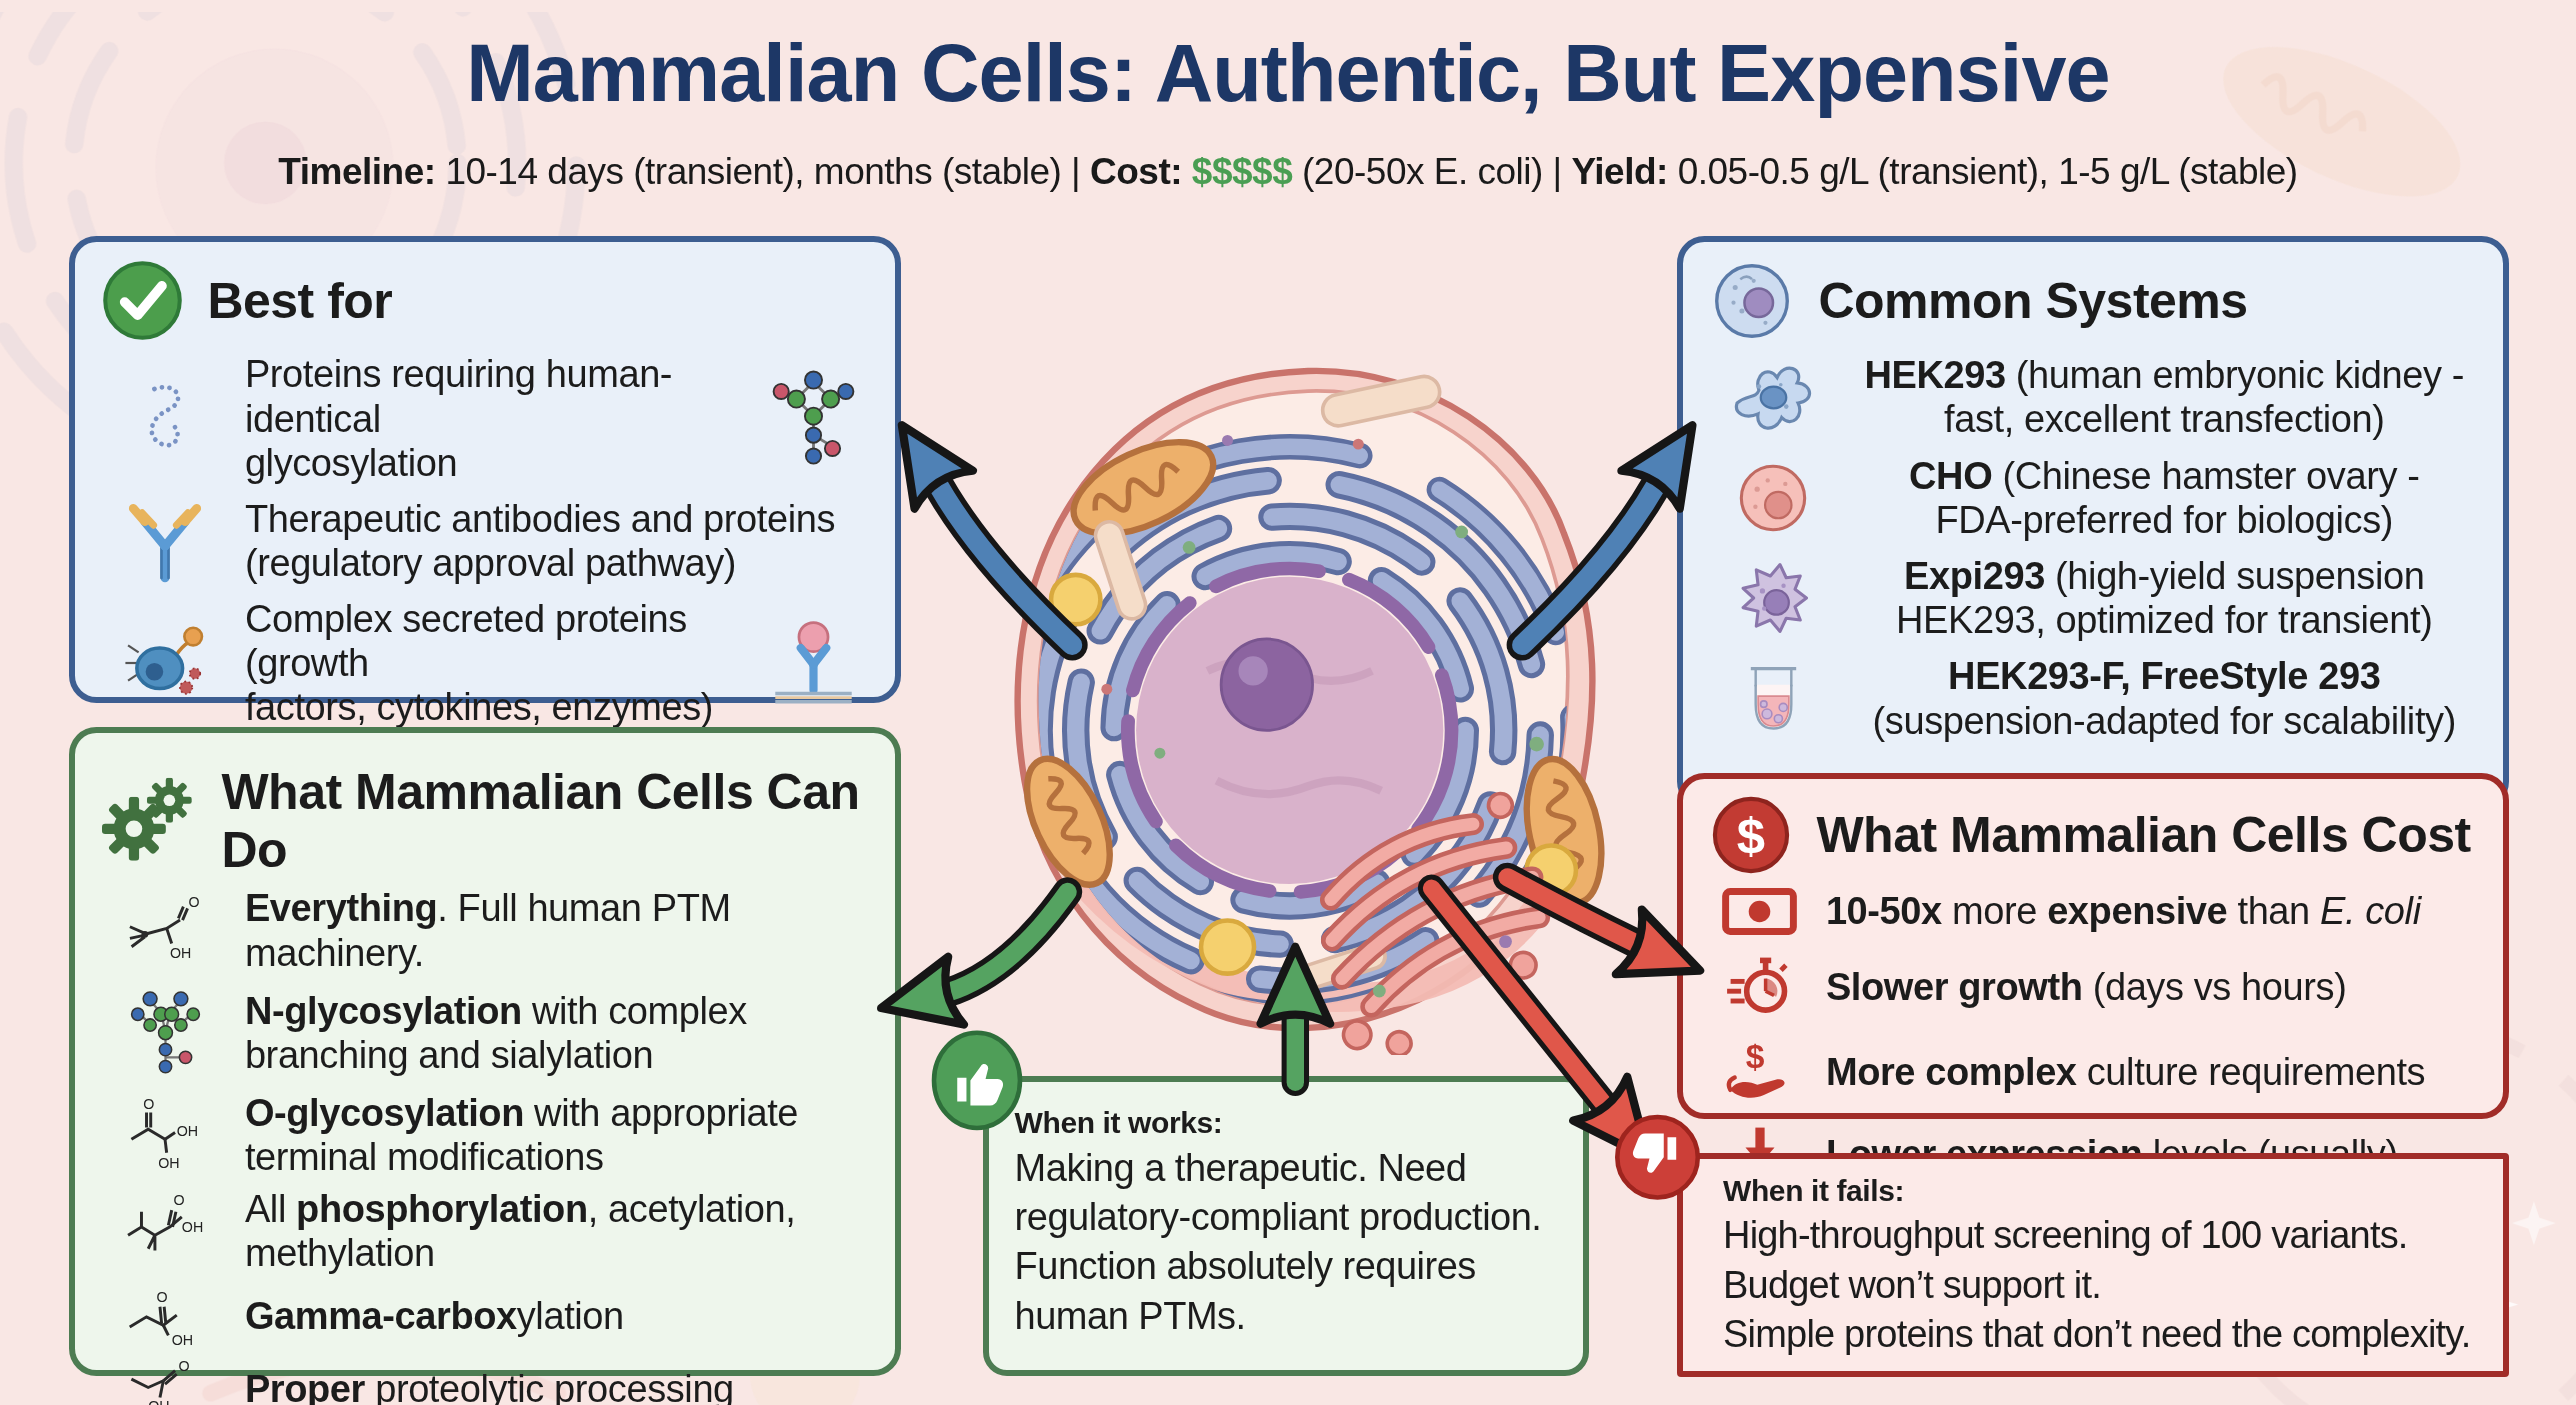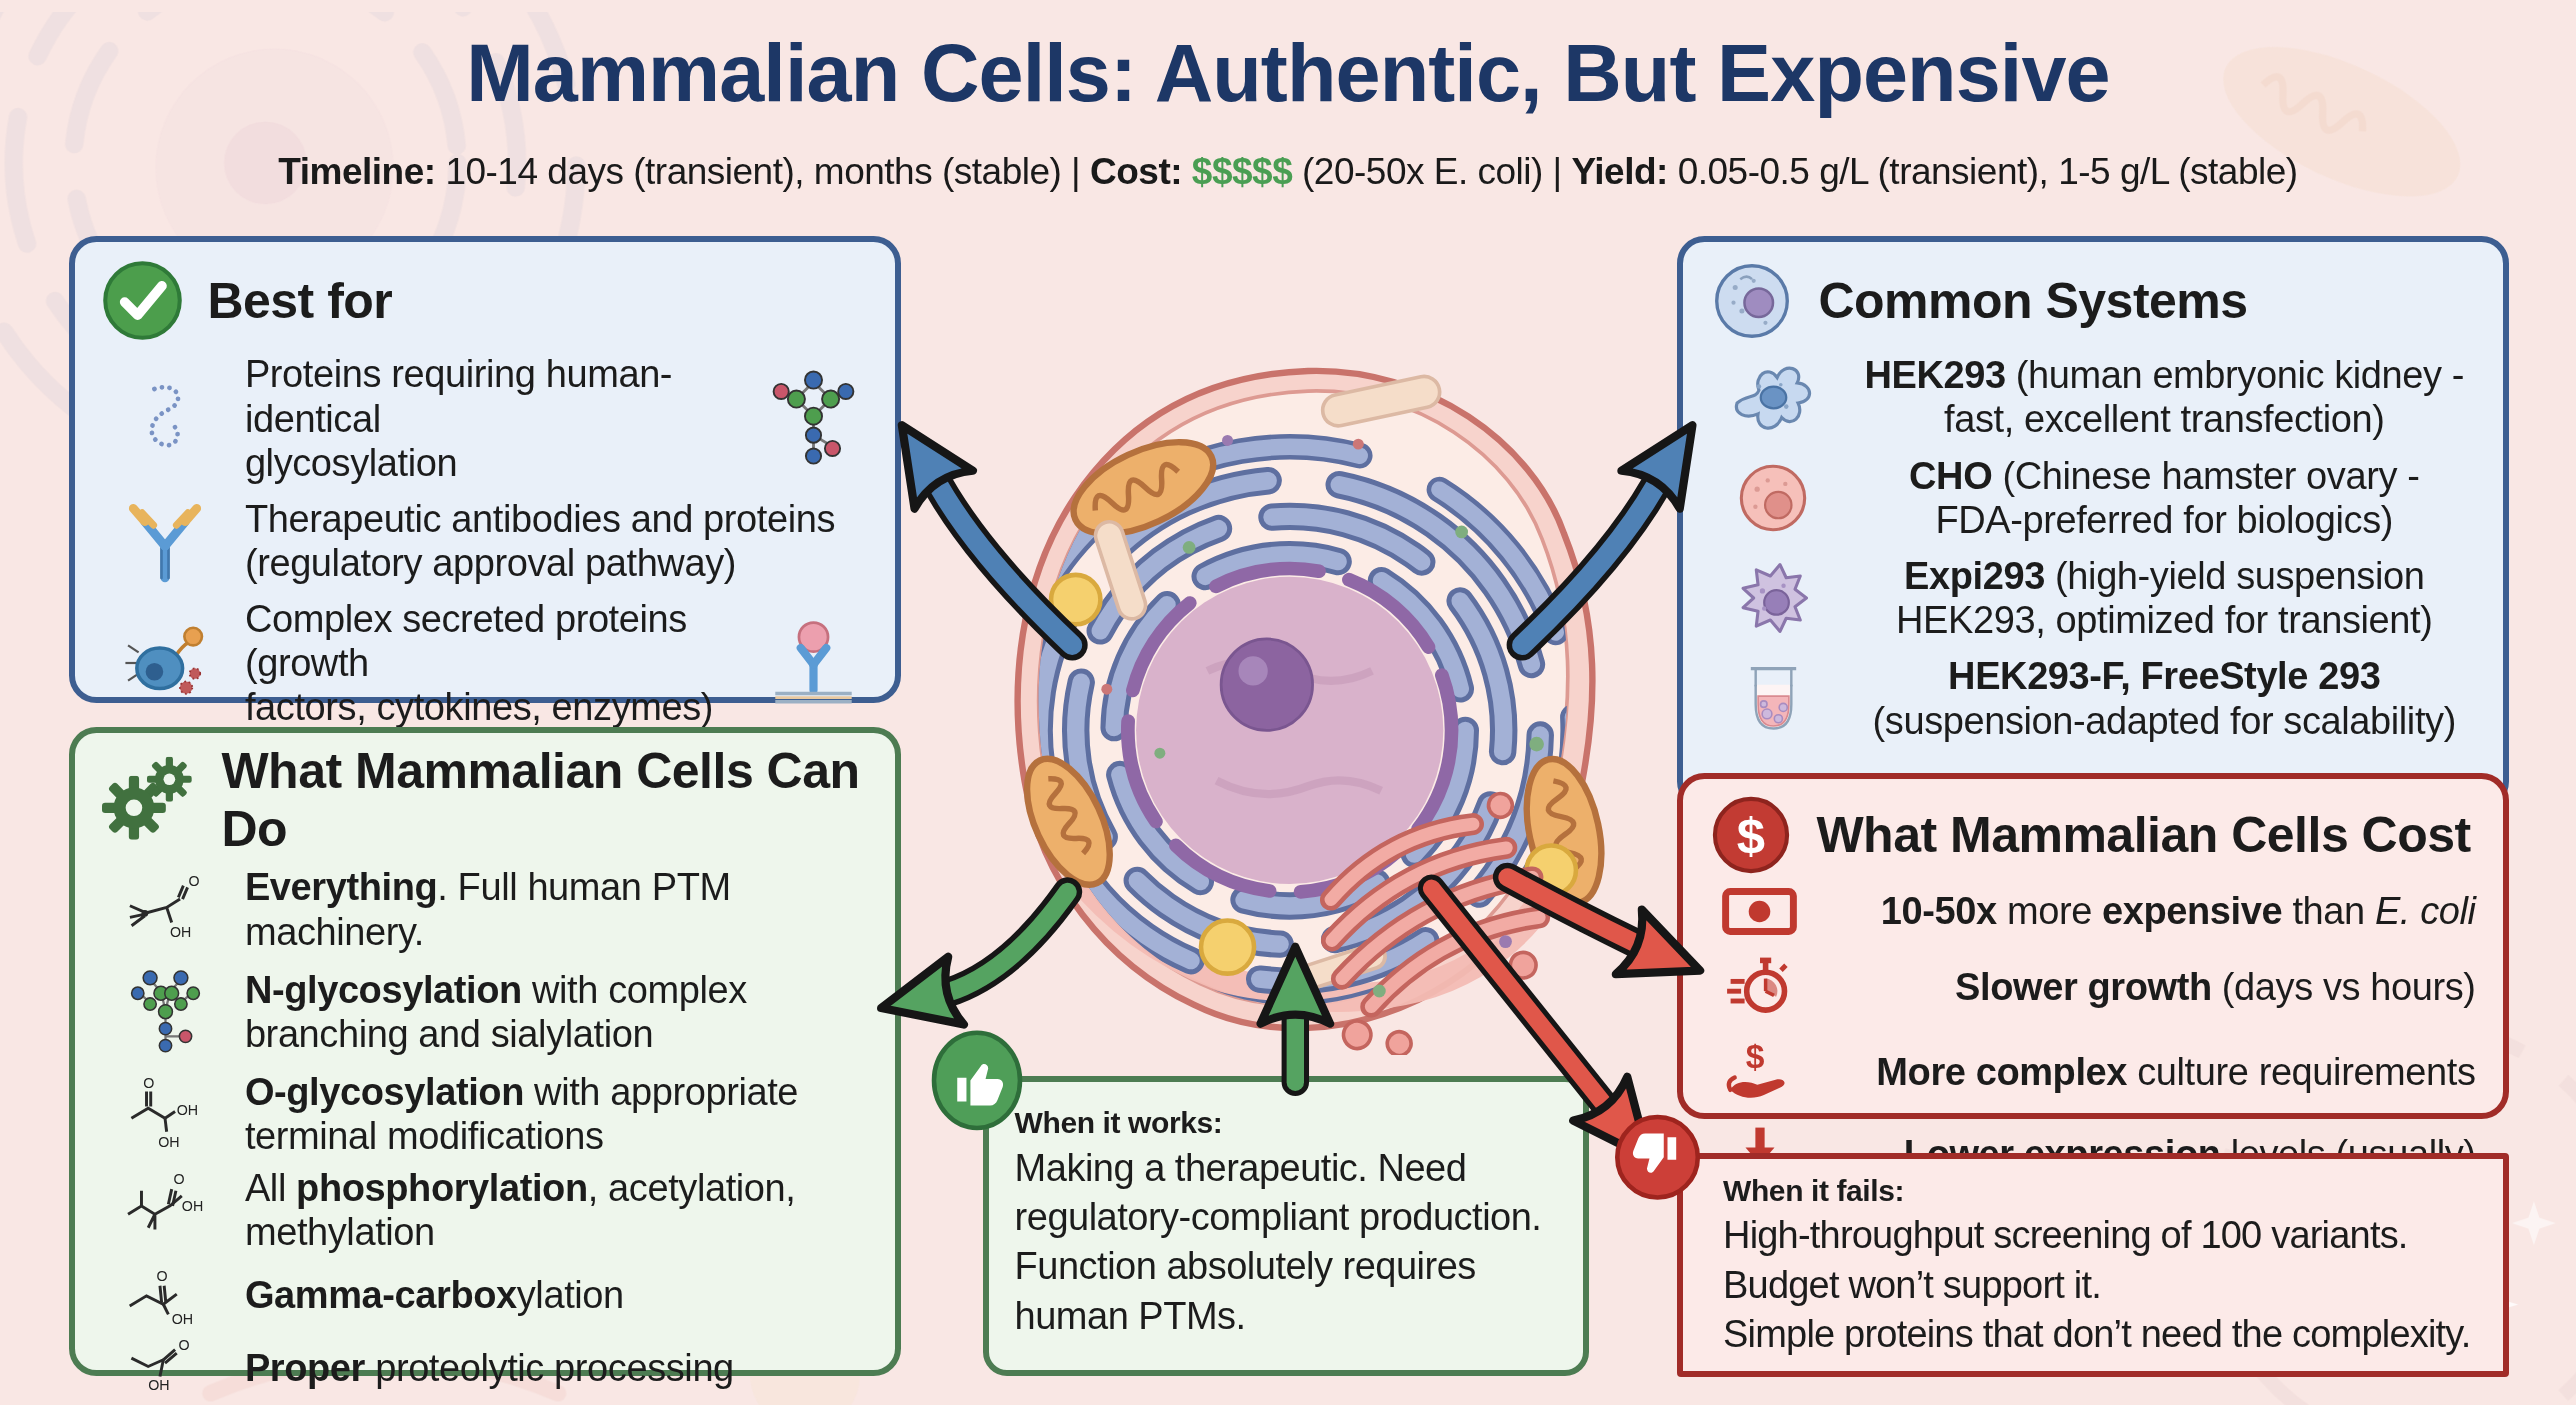--- a/index.html
+++ b/index.html
@@ -31,21 +31,21 @@
   .panel-header{display:flex;align-items:center;gap:24px;margin-bottom:11px;}
   .panel-header .hicon{flex:0 0 auto;}
   .panel-header h2{font-size:50px;font-weight:700;letter-spacing:-0.5px;}
 
   .item{display:grid;grid-template-columns:126px 1fr;column-gap:16.5px;align-items:center;margin-bottom:11px;}
   .item.with-right{grid-template-columns:126px 1fr 108px;}
   .item .iicon{justify-self:center;align-self:center;}
   .item .itext{font-size:38px;line-height:1.17;letter-spacing:-0.4px;}
   .item .ricon{justify-self:center;}
 
-  .cost-item{grid-template-columns:99px 1fr;margin-bottom:14.6px;text-align:right;}
+  .cost-item{grid-template-columns:99px 1fr;margin-bottom:14.6px;}
 
   .seg.b{font-weight:700;}
   .seg.i{font-style:italic;}
   .seg.g{font-weight:700;color:var(--money-green);}
 
   .note-title{font-size:30px;font-weight:700;margin-bottom:3.7px;letter-spacing:-0.4px;}
   .note-line{font-size:38px;line-height:1.3;letter-spacing:-0.5px;}
 
   #arrow-overlay{position:absolute;left:0;top:0;z-index:6;pointer-events:none;}
   #cell-svg{position:absolute;z-index:1;}
@@ -285,21 +285,21 @@
           <line x1="8" y1="92.5" x2="92" y2="92.5"></line>
         </g>
       </svg>
     </div>
     <div class="item">
       <span class="iicon"></span>
       <div class="itext"><span class="seg r">Final-stage validation before IND filing</span></div>
     </div>
   </div>
 
-  <div class="panel green abs" style="left:69px;top:715px;width:832px;height:649px;padding-top:9px;">
+  <div class="panel green abs" style="left:69px;top:715px;width:832px;height:649px;padding-top:30px;">
     <div class="panel-header" style="margin-bottom:7.3px;">
       <svg class="hicon" width="95" height="88" viewBox="0 0 110 100" style="color:var(--gear-green)">
         <use href="#sym-gear" x="0" y="22" width="74" height="74"></use>
         <use href="#sym-gear" x="52" y="0" width="52" height="52"></use>
       </svg>
       <h2>What Mammalian Cells Can Do</h2>
     </div>
     <div class="item" style="margin-bottom:7.3px;">
       <svg class="iicon" width="84" height="71" viewBox="0 0 100 85">
         <g stroke="#2a2a2a" stroke-width="3.5" fill="none">

